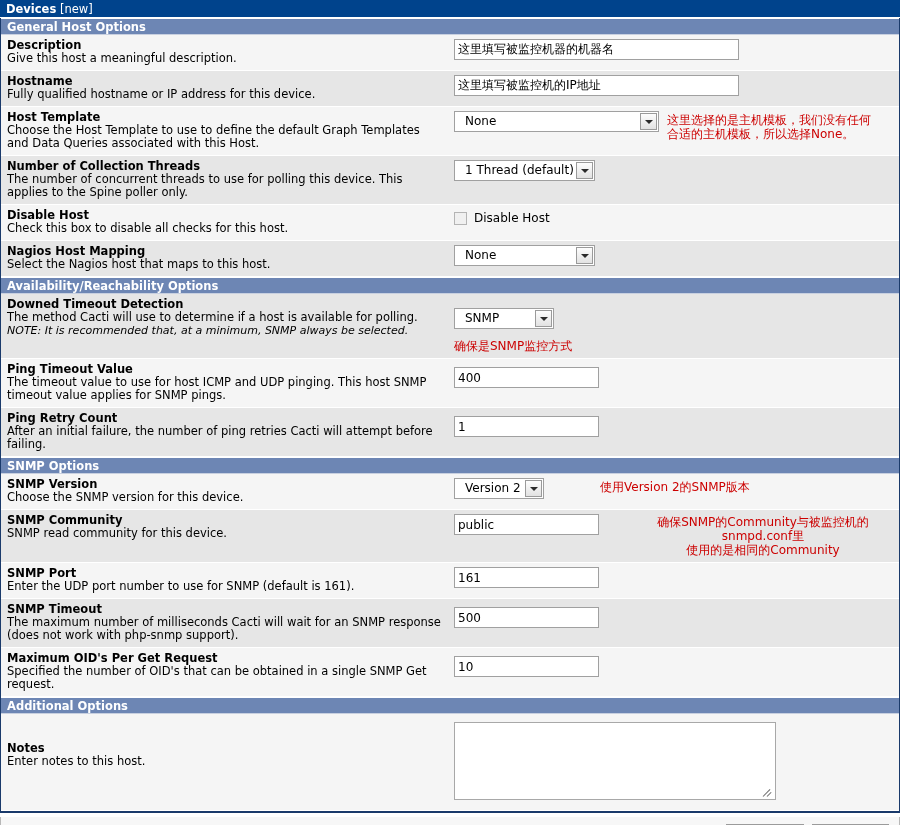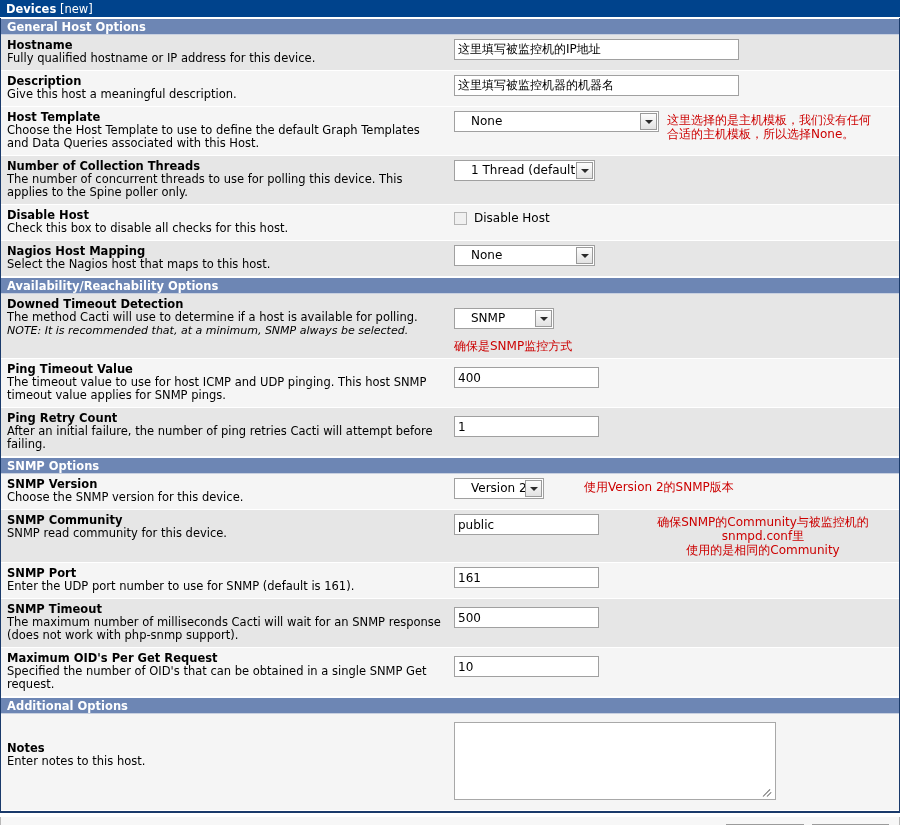--- a/index.html
+++ b/index.html
@@ -119,21 +119,21 @@
 
   .sel {
     position: relative;
     display: inline-block;
     background: #ffffff;
     border: 1px solid #a0a0a0;
     height: 21px;
     box-sizing: border-box;
     font-size: 12px;
     line-height: 19px;
-    padding-left: 16px;
+    padding-left: 10px;
     padding-right: 22px;
     white-space: nowrap;
     color: #000;
   }
   .sel.w-none   { width: 205px; }
   .sel.w-thread { width: 141px; }
   .sel.w-snmp   { width: 100px; }
   .sel.w-ver    { width: 90px; }
   .sel .arrow {
     position: absolute;
@@ -251,37 +251,37 @@
 
   <div class="page-title">
     <b>Devices</b>
     <span class="sub">[new]</span>
   </div>
 
   <div class="form-frame">
 
     <div class="section-head">General Host Options</div>
 
+    <div class="row base">
+      <div class="cell-label">
+        <span class="f-name">Description</span>
+        <span class="f-desc">Give this host a meaningful description.</span>
+      </div>
+      <div class="cell-field">
+        <input class="txt wide" type="text" value="这里填写被监控机器的机器名" style="">
+      </div>
+    </div>
+
     <div class="row alt">
       <div class="cell-label">
         <span class="f-name">Hostname</span>
         <span class="f-desc">Fully qualified hostname or IP address for this device.</span>
       </div>
       <div class="cell-field">
         <input class="txt wide" type="text" value="这里填写被监控机的IP地址" style="">
-      </div>
-    </div>
-
-    <div class="row base">
-      <div class="cell-label">
-        <span class="f-name">Description</span>
-        <span class="f-desc">Give this host a meaningful description.</span>
-      </div>
-      <div class="cell-field">
-        <input class="txt wide" type="text" value="这里填写被监控机器的机器名" style="">
       </div>
     </div>
 
     <div class="row base">
       <div class="cell-label">
         <span class="f-name">Host Template</span>
         <span class="f-desc">Choose the Host Template to use to define the default Graph Templates and Data Queries associated with this Host.</span>
       </div>
       <div class="cell-field">
         <span class="sel w-none">
@@ -374,21 +374,21 @@
     <div class="row base">
       <div class="cell-label">
         <span class="f-name">SNMP Version</span>
         <span class="f-desc">Choose the SNMP version for this device.</span>
       </div>
       <div class="cell-field">
         <span class="sel w-ver">
           <span>Version 2</span>
           <span class="arrow"></span>
         </span>
-        <span class="annot" style="margin-left:32px;">使用Version 2的SNMP版本</span>
+        <span class="annot" style="margin-left:48px;">使用Version 2的SNMP版本</span>
       </div>
     </div>
 
     <div class="row alt">
       <div class="cell-label">
         <span class="f-name">SNMP Community</span>
         <span class="f-desc">SNMP read community for this device.</span>
       </div>
       <div class="cell-field">
         <input class="txt medium" type="text" value="public" style="">

